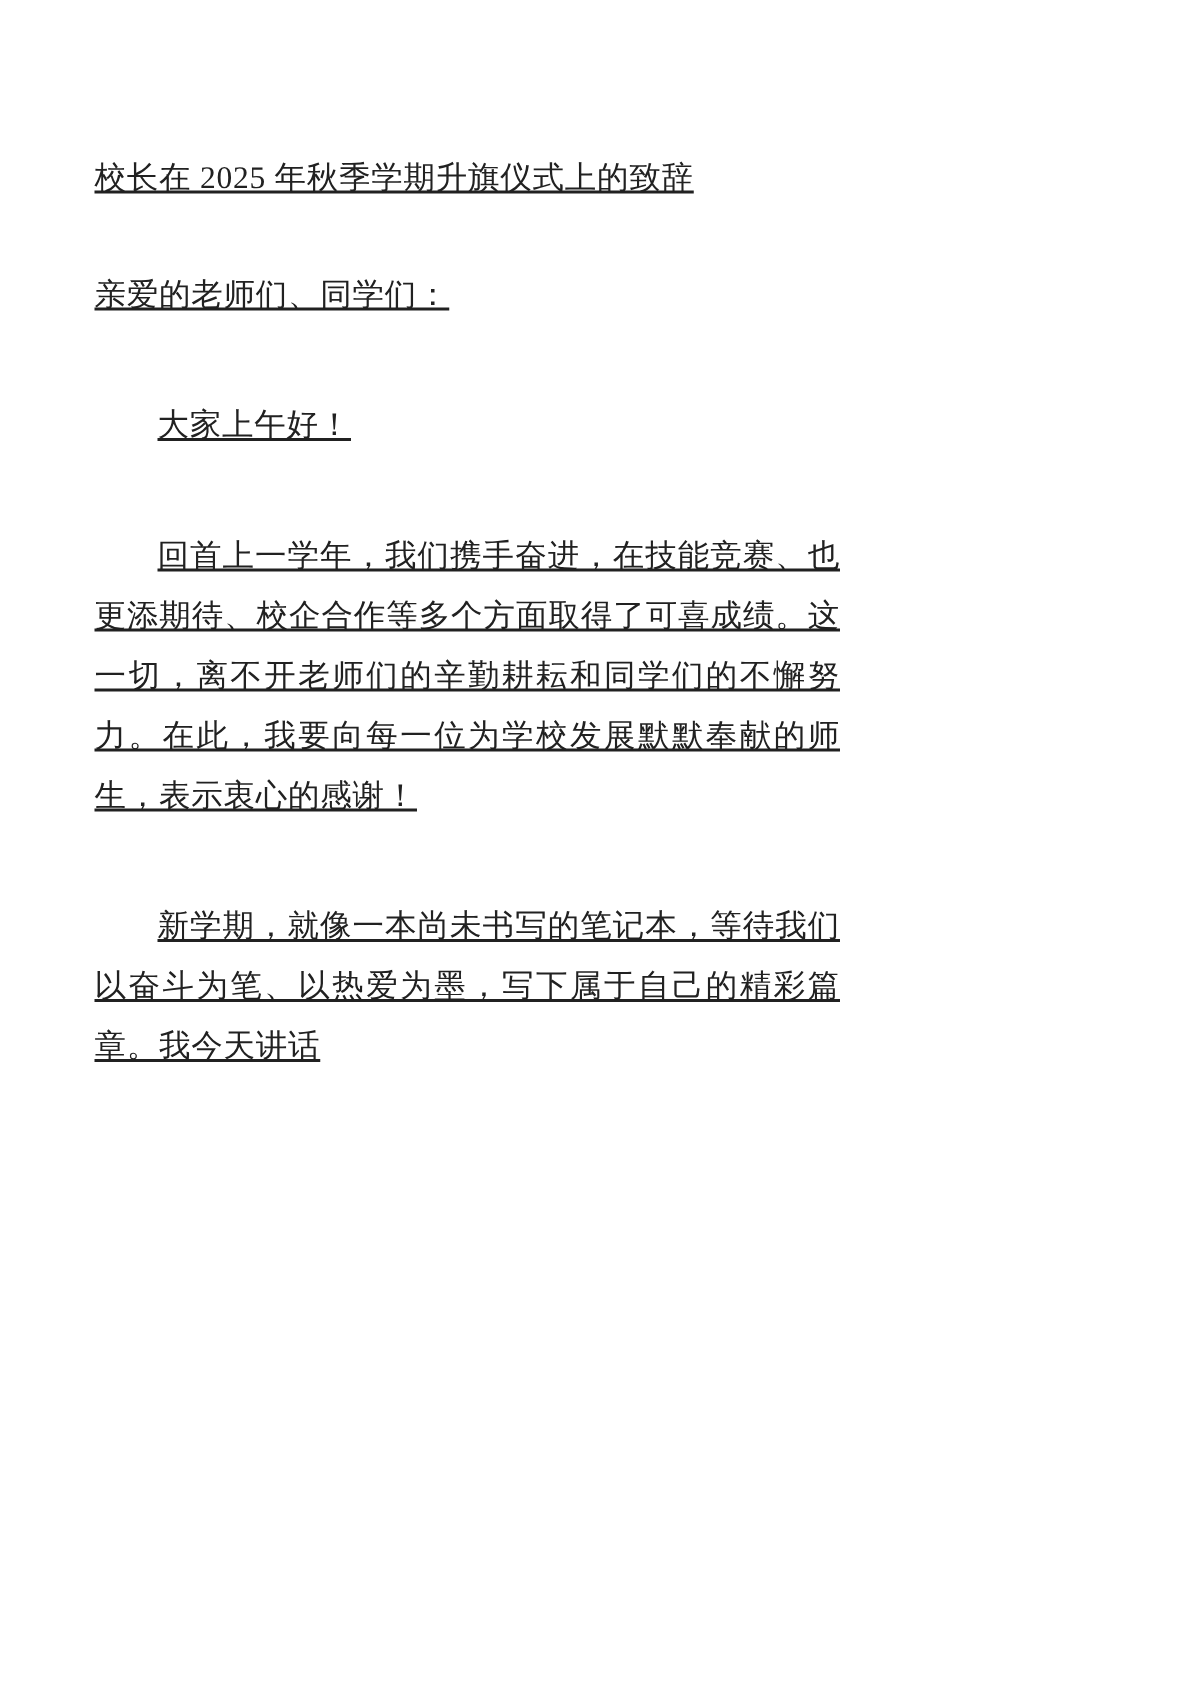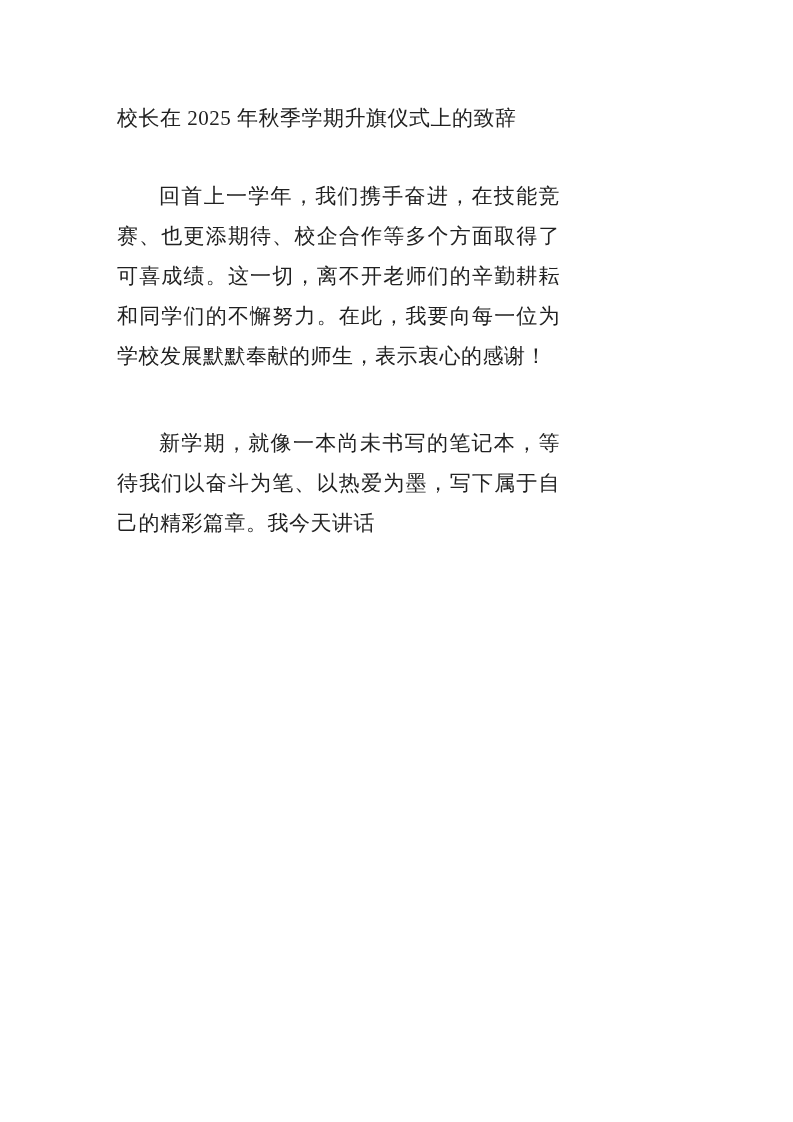--- a/index.html
+++ b/index.html
@@ -6,24 +6,25 @@
     margin: 0;
     padding: 0;
     background: #ffffff;
   }
   .page {
     position: relative;
     width: 675px;
     height: 1122px;
     box-sizing: border-box;
     background: #ffffff;
-    padding: 98px 115px 0 117px;
+    padding: 98px 115px 0 63px;
     overflow: hidden;
     font-family: "Liberation Serif", "DejaVu Serif", serif;
     color: #212121;
+    text-decoration: underline;
   }
   .doc-title {
     font-size: 21px;
     line-height: 40px;
     margin: 0 0 38px 0;
     text-align: left;
     font-weight: normal;
     letter-spacing: 0.5px;
   }
   .salutation {
@@ -44,20 +45,22 @@
   .para:last-child {
     margin-bottom: 0;
   }
 </style>
 </head>
 <body>
 
 <div class="page">
   <p class="doc-title">校长在 2025 年秋季学期升旗仪式上的致辞</p>
 
+  <p class="salutation">亲爱的老师们、同学们：</p>
 
+  <p class="para">大家上午好！</p>
 
 
 
   <p class="para">回首上一学年，我们携手奋进，在技能竞赛、也更添期待、校企合作等多个方面取得了可喜成绩。这一切，离不开老师们的辛勤耕耘和同学们的不懈努力。在此，我要向每一位为学校发展默默奉献的师生，表示衷心的感谢！</p>
 
   <p class="para">新学期，就像一本尚未书写的笔记本，等待我们以奋斗为笔、以热爱为墨，写下属于自己的精彩篇章。我今天讲话</p>
 </div>
 
 </body></html>

